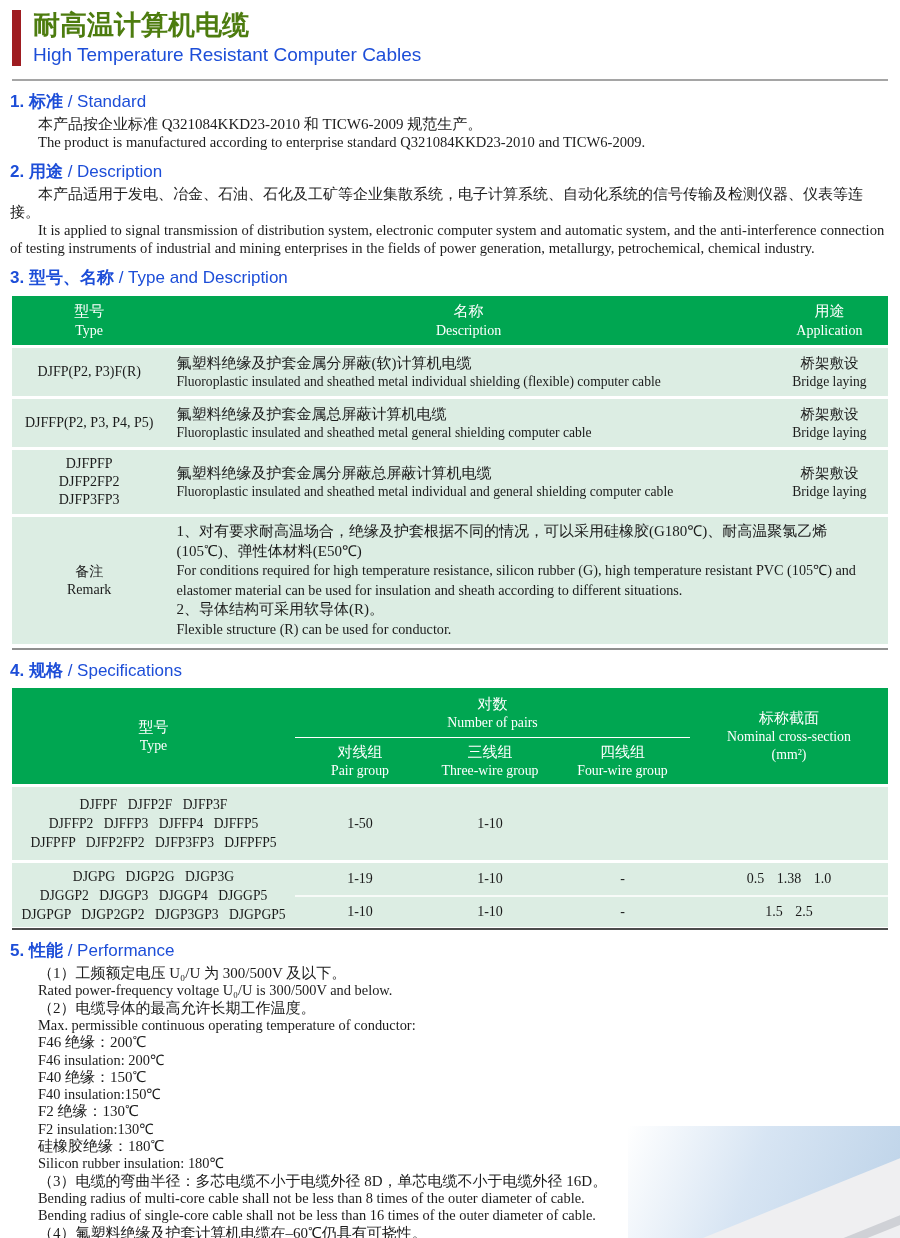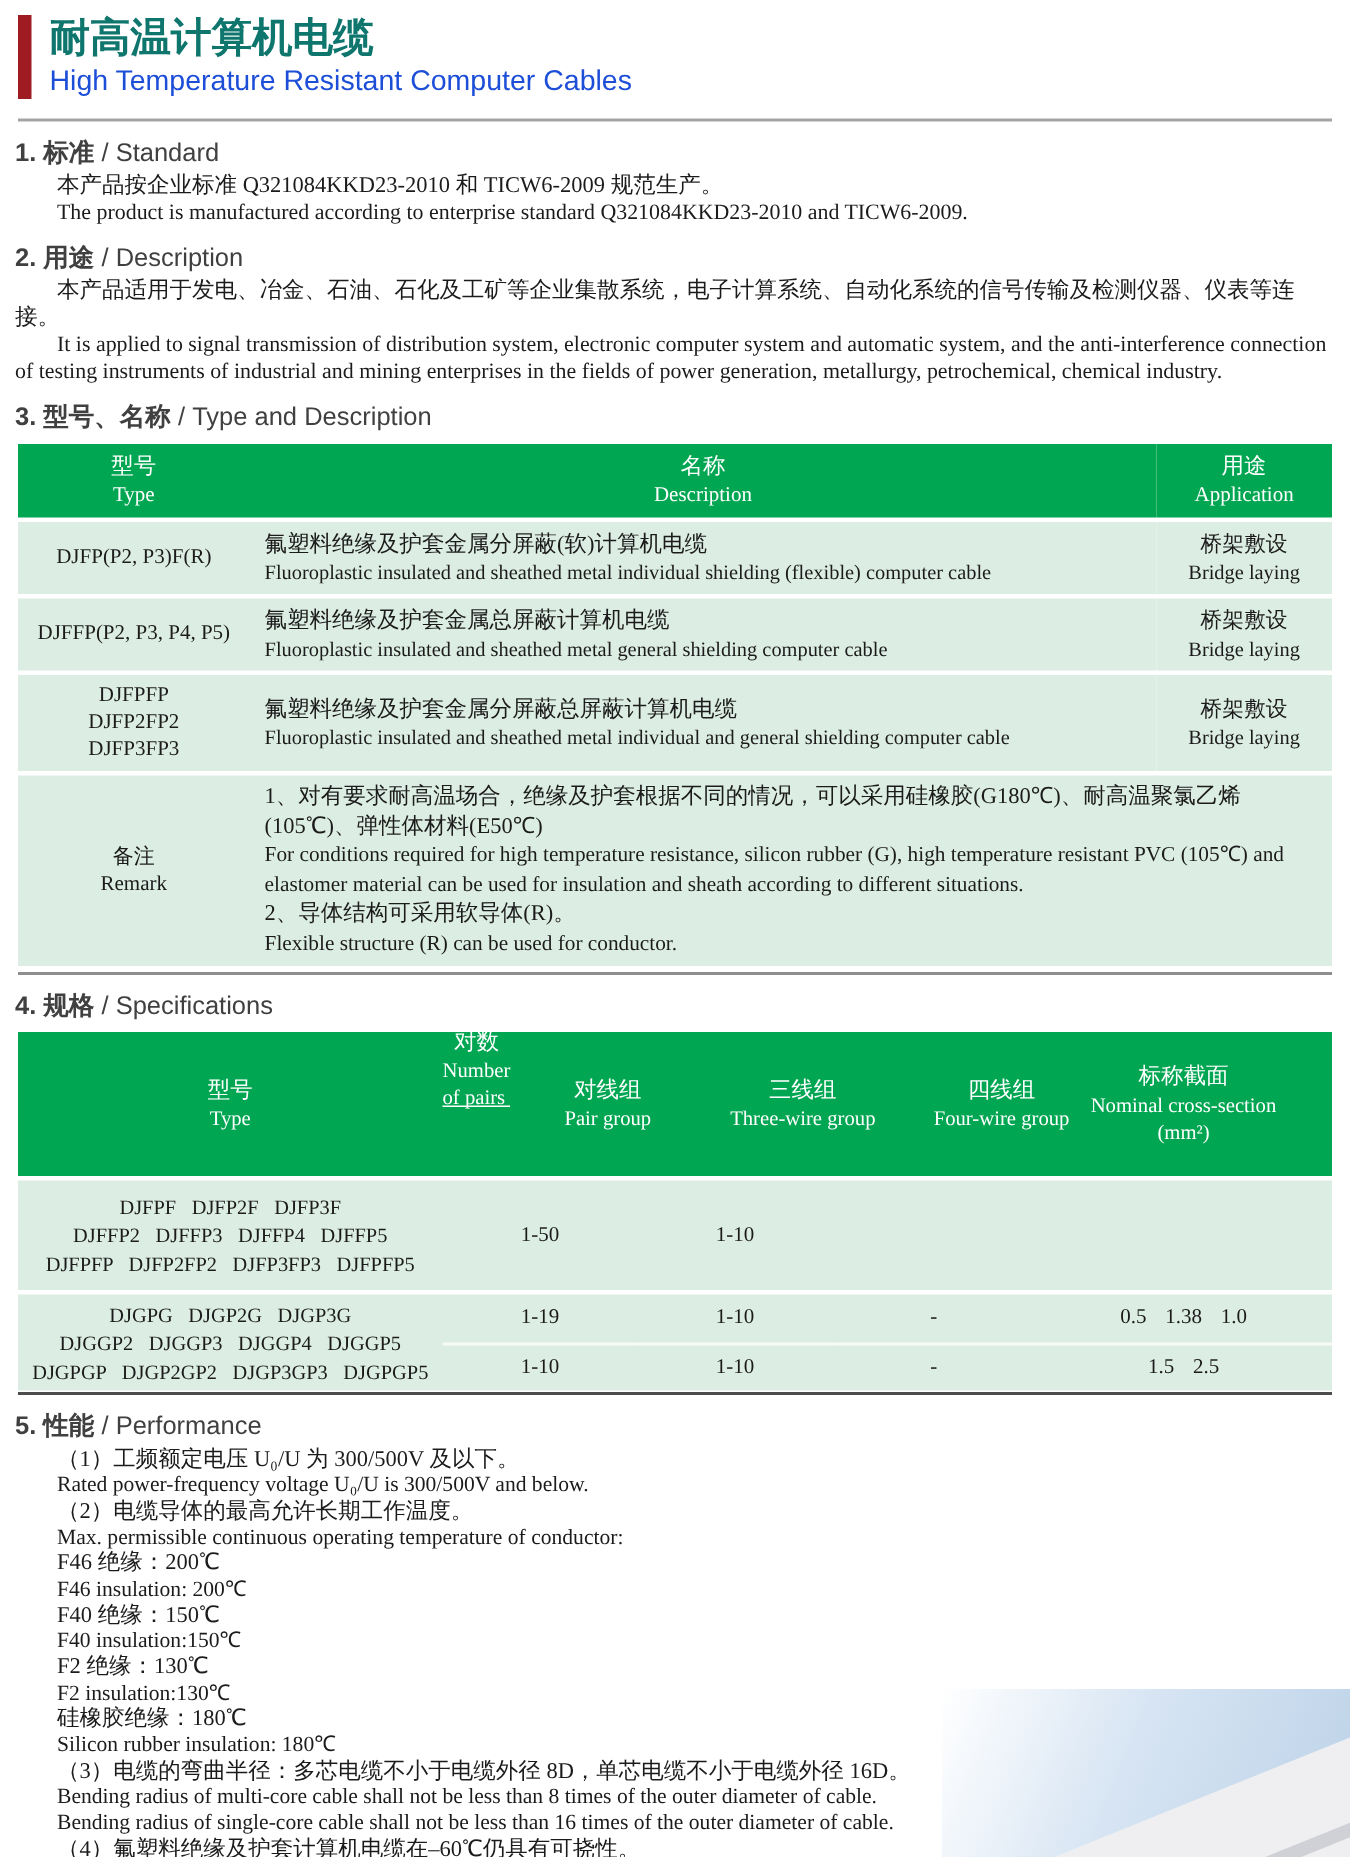--- a/index.html
+++ b/index.html
@@ -6,26 +6,26 @@
   body{
     width:900px;height:1238px;position:relative;background:#ffffff;
     font-family:"Liberation Serif",serif;color:#1b1b1b;overflow:hidden;
   }
   .content{position:relative;z-index:1;}
 
   
   .header{padding:10px 12px 0 12px;}
   .title-row{display:flex;align-items:stretch;}
   .red-bar{width:9px;background:#9e1c21;margin-right:12px;}
-  .title-zh{font-family:"Liberation Sans",sans-serif;font-weight:bold;font-size:27px;color:#0f766e;line-height:1.15;}
+  .title-zh{font-family:"Liberation Sans",sans-serif;font-weight:bold;font-size:27px;color:#4d7c0f;line-height:1.15;}
   .title-en{font-family:"Liberation Sans",sans-serif;font-size:19px;color:#1d4ed8;margin-top:3px;}
   .rule{height:2px;background:#a5a5a5;margin:13px 12px 0 12px;}
 
   
-  .sec-h{font-family:"Liberation Sans",sans-serif;font-size:17px;color:#404040;margin:9px 0 2px 10px;}
+  .sec-h{font-family:"Liberation Sans",sans-serif;font-size:17px;color:#1d4ed8;margin:9px 0 2px 10px;}
   .sec-h .b{font-weight:bold;}
   .para{margin:0 12px 0 10px;text-indent:28px;line-height:18px;}
   .para.zh{font-size:15px;}
   .para.en{font-size:14.6px;}
 
   
   table.t3{border-collapse:separate;border-spacing:0 3px;width:876px;margin:4px 0 0 12px;}
   .t3 th{background:#00a651;color:#fff;font-weight:normal;padding:4px 2px;}
   .t3 .th-zh{font-family:"Liberation Sans",sans-serif;font-size:15px;display:block;line-height:20px;}
   .t3 .th-en{font-size:14px;display:block;line-height:19px;}
@@ -40,21 +40,21 @@
   .rm-zh{font-size:15px;line-height:19.5px;}
   .rm-en{font-size:14.2px;line-height:19.5px;}
   .t3-bottom{height:2px;background:#8f8f8f;width:876px;margin:1px 0 0 12px;}
 
   
   .t4{width:876px;margin:6px 0 0 12px;}
   .t4-head{display:grid;grid-template-columns:283px 395px 198px;background:#00a651;color:#fff;height:96px;}
   .t4-head .hc{display:flex;flex-direction:column;justify-content:center;align-items:center;text-align:center;}
   .h-zh{font-family:"Liberation Sans",sans-serif;font-size:15px;line-height:20px;}
   .h-en{font-size:13.8px;line-height:18px;}
-  .pairs-col{display:flex;flex-direction:row;}
+  .pairs-col{display:flex;flex-direction:column;}
   .pairs-top{height:49px;display:flex;flex-direction:column;justify-content:center;align-items:center;border-bottom:1px solid #ffffff;}
   .pairs-sub{flex:1;display:grid;grid-template-columns:130px 130px 135px;}
   .pairs-sub .hc{justify-content:center;}
   .t4-row{display:grid;grid-template-columns:283px 130px 130px 135px 198px;background:#dcede3;margin-top:3px;}
   .t4 .cc{display:flex;align-items:center;justify-content:center;text-align:center;font-size:14px;}
   .type-lines{display:flex;flex-direction:column;justify-content:center;text-align:center;
               font-size:13.6px;line-height:19px;word-spacing:7px;padding:8px 0;}
   .num{word-spacing:9px;}
   .t4-row2{display:grid;grid-template-columns:283px 130px 130px 135px 198px;grid-template-rows:32px 32px;background:#dcede3;margin-top:3px;}
   .type-merged{grid-row:1 / span 2;display:flex;flex-direction:column;justify-content:center;text-align:center;

